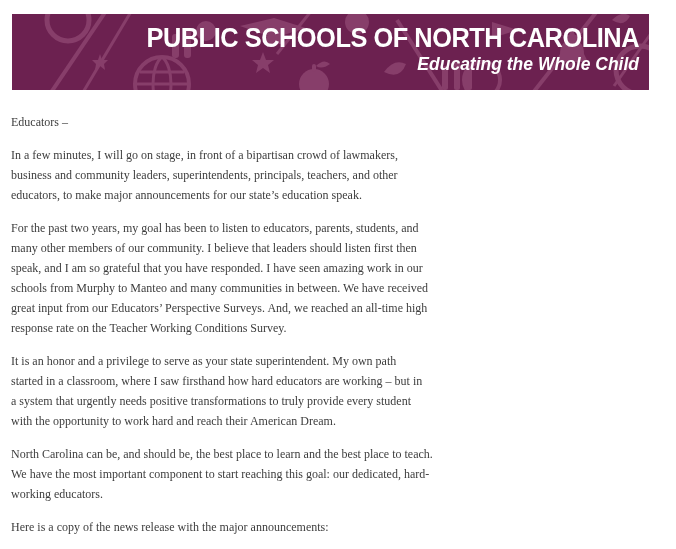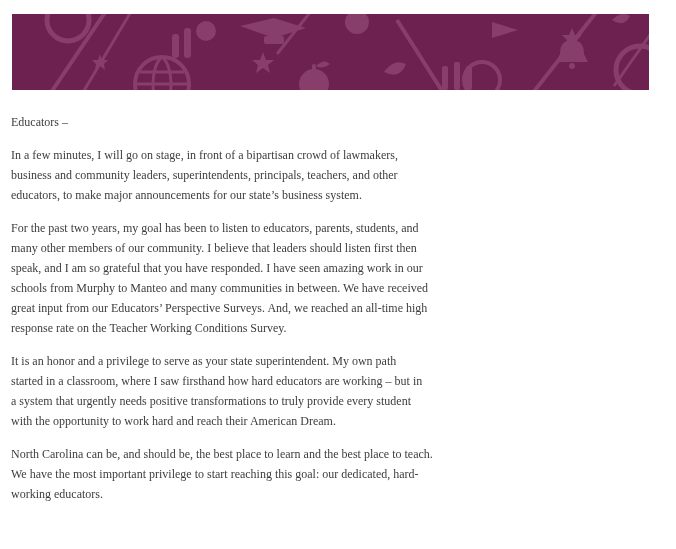--- a/index.html
+++ b/index.html
@@ -121,35 +121,40 @@
         <rect x="442" y="48" width="6" height="28" rx="2"></rect>
         <rect x="454" y="52" width="6" height="24" rx="2"></rect>
 
         <polygon points="480,8 506,16 480,24"></polygon>
 
         <path d="M372 58 q10 -14 22 -8 q-6 16 -22 8"></path>
         <path d="M600 6 q10 -10 18 -4 q-6 12 -18 4"></path>
       </g>
     </svg>
 
+    <div class="banner-text">
+      <div class="banner-title">PUBLIC SCHOOLS OF NORTH CAROLINA</div>
+      <div class="banner-subtitle">Educating the Whole Child</div>
+    </div>
   </div>
 
   <div class="letter">
       <p class="para">Educators –</p>
       <p class="para">In a few minutes, I will go on stage, in front of a bipartisan crowd of lawmakers,
 business and community leaders, superintendents, principals, teachers, and other
-educators, to make major announcements for our state’s business system.</p>
+educators, to make major announcements for our state’s education speak.</p>
       <p class="para">For the past two years, my goal has been to listen to educators, parents, students, and
 many other members of our community. I believe that leaders should listen first then
 speak, and I am so grateful that you have responded. I have seen amazing work in our
 schools from Murphy to Manteo and many communities in between. We have received
 great input from our Educators’ Perspective Surveys. And, we reached an all-time high
 response rate on the Teacher Working Conditions Survey.</p>
       <p class="para">It is an honor and a privilege to serve as your state superintendent. My own path
 started in a classroom, where I saw firsthand how hard educators are working – but in
 a system that urgently needs positive transformations to truly provide every student
 with the opportunity to work hard and reach their American Dream.</p>
       <p class="para">North Carolina can be, and should be, the best place to learn and the best place to teach.
-We have the most important privilege to start reaching this goal: our dedicated, hard-
+We have the most important component to start reaching this goal: our dedicated, hard-
 working educators.</p>
+      <p class="para">Here is a copy of the news release with the major announcements:</p>
     </div>
 
 </div>
 
 </body></html>

